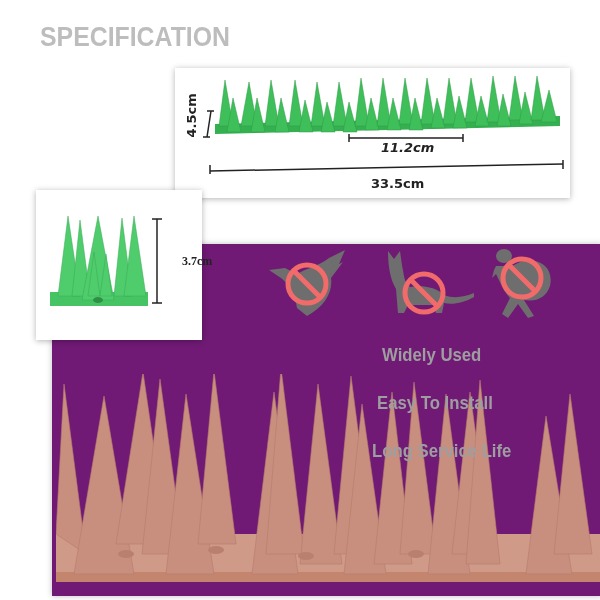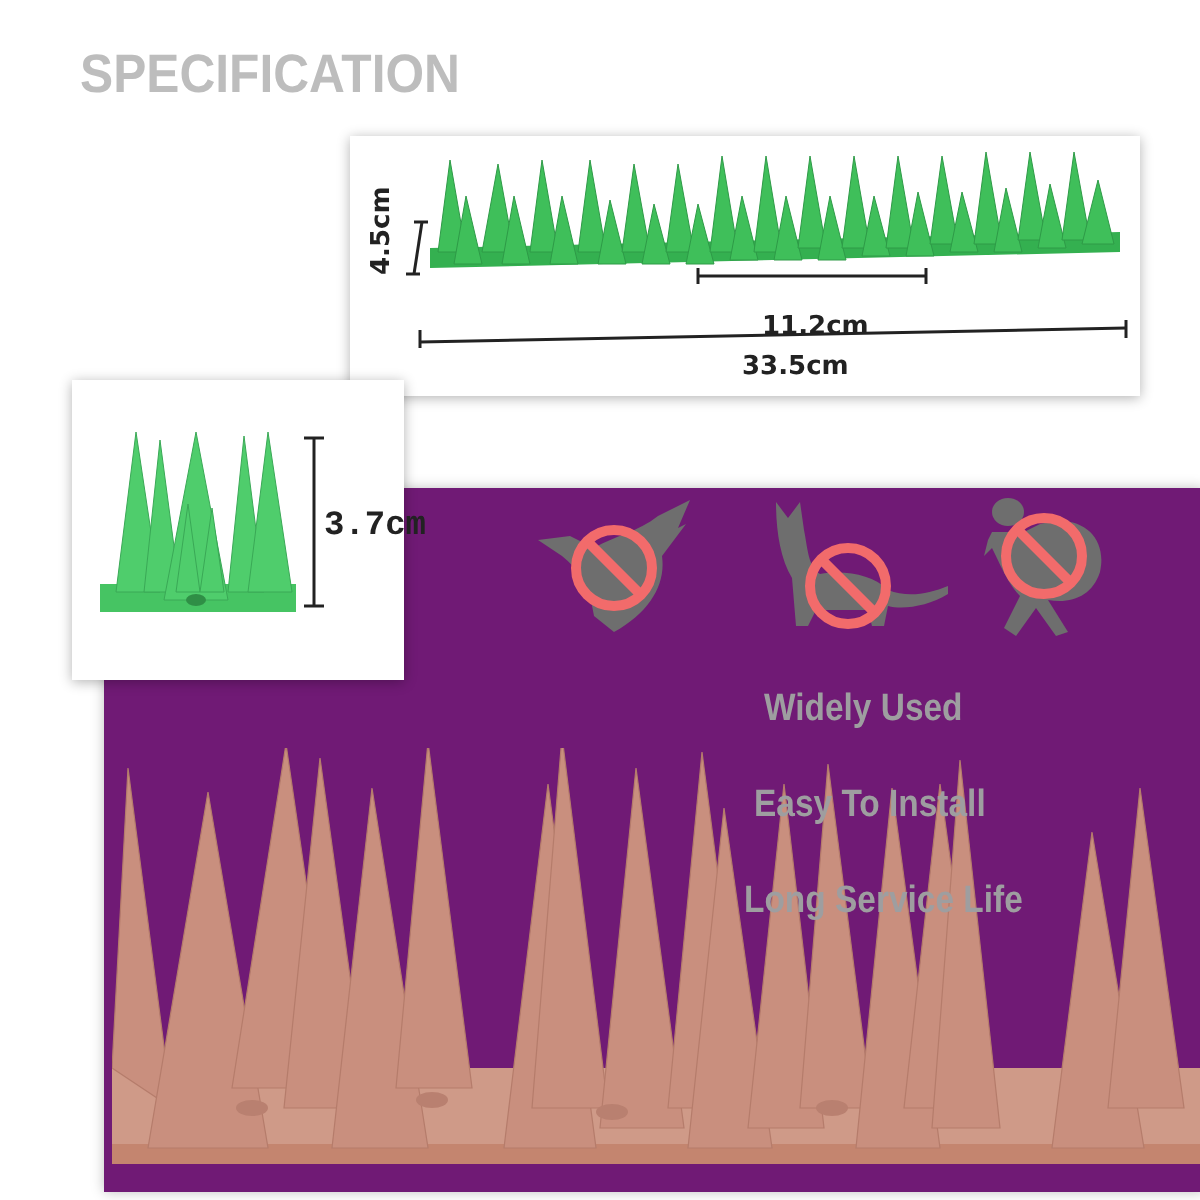--- a/index.html
+++ b/index.html
@@ -35,22 +35,23 @@
     position: absolute; font-size: 13px; font-weight: bold; color: #222;
     font-family: "DejaVu Sans", sans-serif;
   }
 
   
   .side-card {
     position: absolute; left: 36px; top: 190px; width: 166px; height: 150px;
     background: #fff; box-shadow: 0 1px 6px rgba(0,0,0,0.3);
   }
   .side-card .dim-label {
-    position: absolute; font-size: 17px; font-weight: bold; color: #222;
-    font-family: Liberation Mono, monospace;
+    position: absolute; font-size: 12px; font-weight: bold; color: #222;
+    font-family: Liberation Serif, serif;
+    margin-left: 20px;
   }
 </style>
 </head>
 <body>
 
 <div class="title">SPECIFICATION</div>
 
 <div class="back-card">
   <svg class="spikes" width="544" height="220" viewBox="0 0 544 220">
     <rect x="0" y="160" width="544" height="48" fill="#cf9a88"></rect>
@@ -151,21 +152,21 @@
     <line x1="4" y1="1" x2="11" y2="1" stroke="#222" stroke-width="1.5"></line>
     <line x1="0" y1="27" x2="7" y2="27" stroke="#222" stroke-width="1.5"></line>
   </svg>
   <div class="dim-label" style="left:-6px;top:40px;transform:rotate(-90deg);transform-origin:center;width:44px;text-align:center;">4.5cm</div>
 
   <svg style="position:absolute;left:173px;top:66px" width="116" height="8" viewBox="0 0 116 8">
     <line x1="1" y1="4" x2="115" y2="4" stroke="#222" stroke-width="1.5"></line>
     <line x1="1" y1="0" x2="1" y2="8" stroke="#222" stroke-width="1.5"></line>
     <line x1="115" y1="0" x2="115" y2="8" stroke="#222" stroke-width="1.5"></line>
   </svg>
-  <div class="dim-label" style="left:206px;top:88px;">11.2cm</div>
+  <div class="dim-label" style="left:206px;top:72px;font-style:italic;">11.2cm</div>
 
   <svg style="position:absolute;left:34px;top:92px" width="356" height="14" viewBox="0 0 356 14">
     <line x1="1" y1="11" x2="354" y2="4" stroke="#222" stroke-width="1.5"></line>
     <line x1="1" y1="5" x2="1" y2="14" stroke="#222" stroke-width="1.5"></line>
     <line x1="354" y1="0" x2="354" y2="9" stroke="#222" stroke-width="1.5"></line>
   </svg>
   <div class="dim-label" style="left:196px;top:108px;">33.5cm</div>
 </div>
 
 <div class="side-card">

